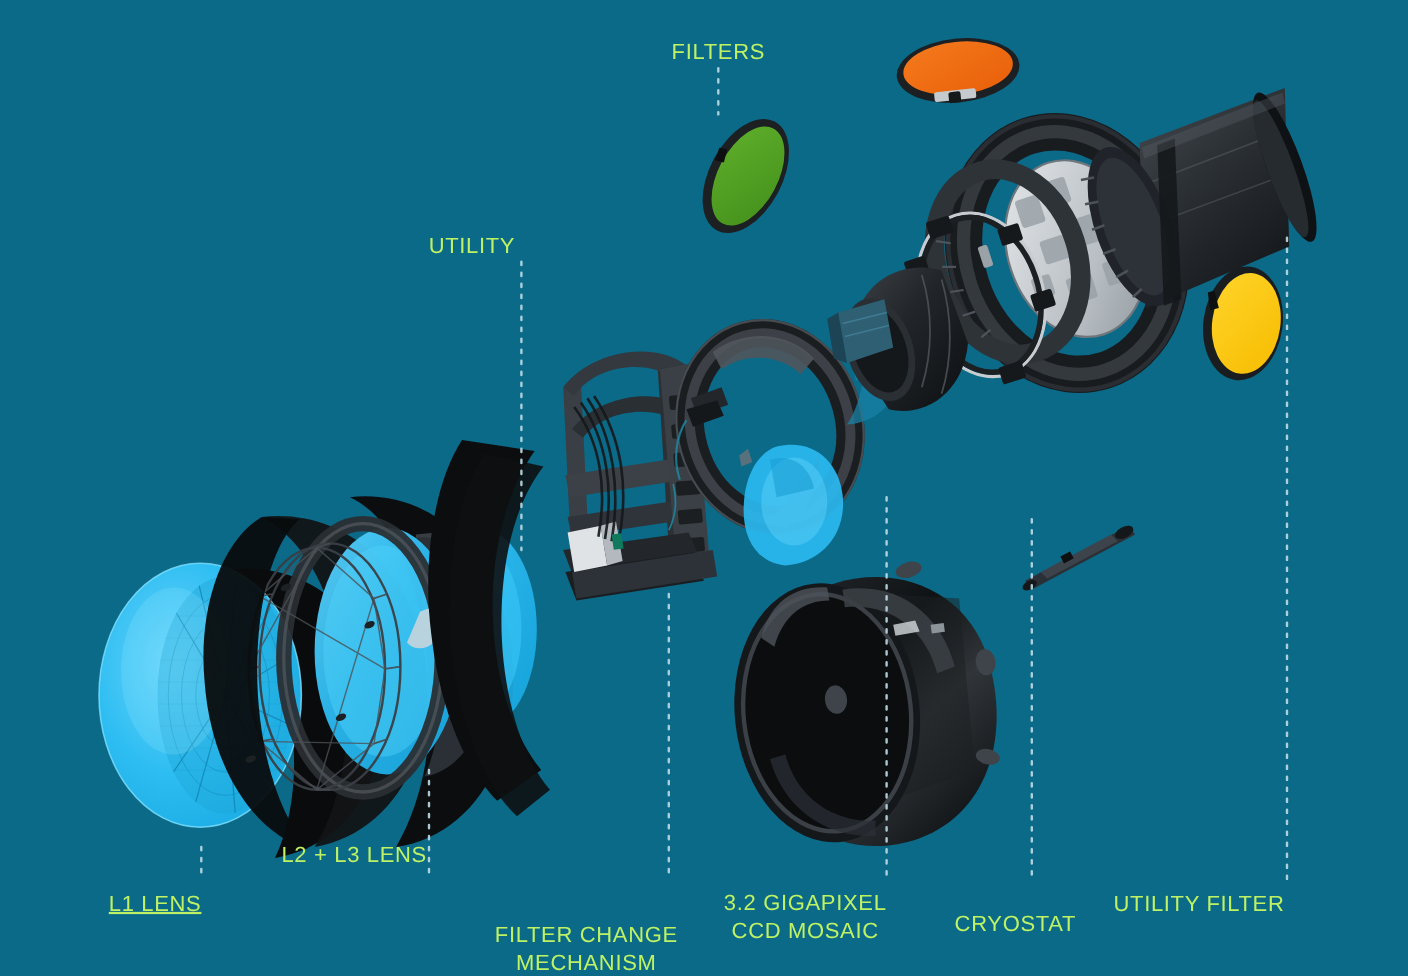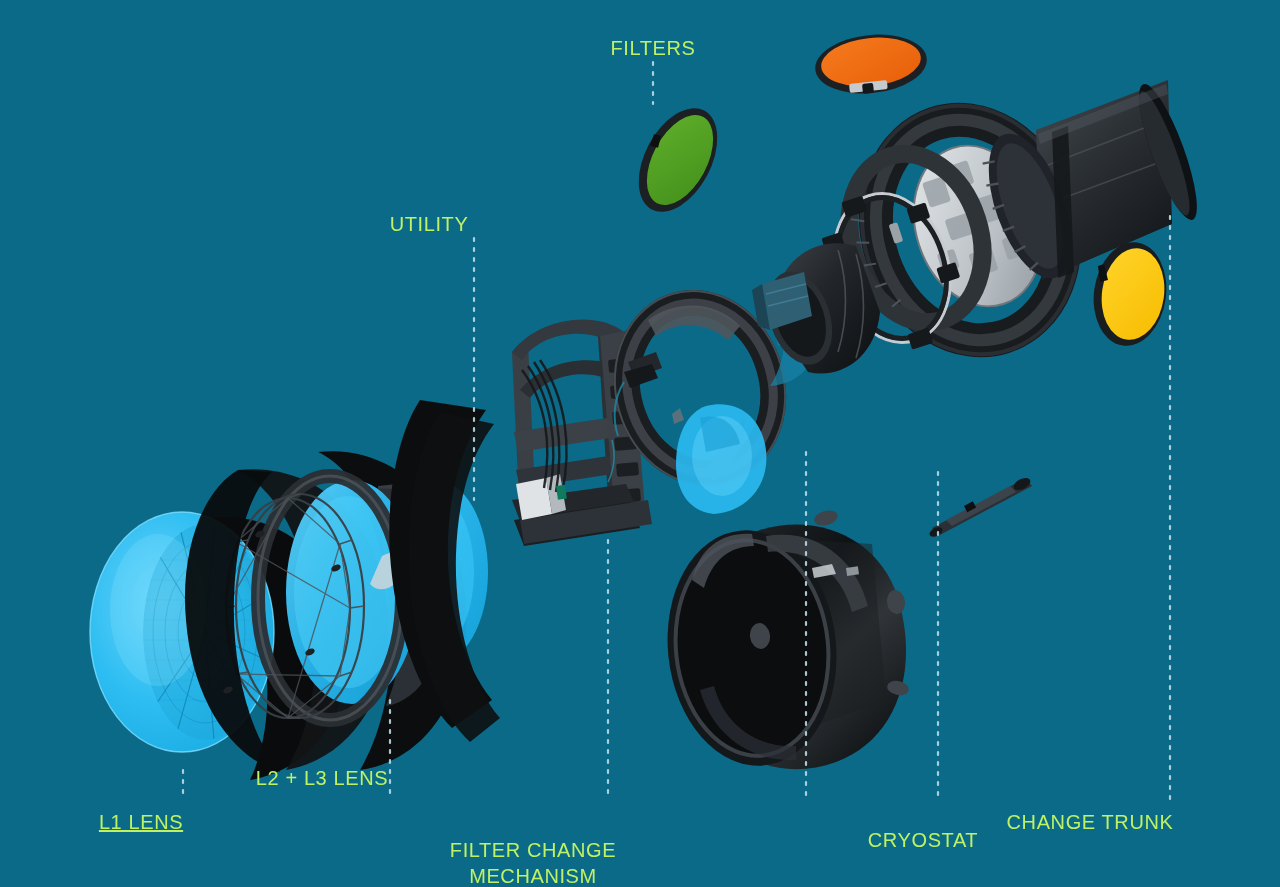--- a/index.html
+++ b/index.html
@@ -446,18 +446,20 @@
 
   <div class="label" style="left:429px; top:212px;">UTILITY</div>
 
   <div class="label" style="left:141px; top:810px;text-decoration:underline;">L1 LENS</div>
 
   <div class="label" style="left:322px; top:766px;">L2 + L3 LENS</div>
 
   <div class="label two-line" style="left:533px; top:808px;margin-top:29px;">FILTER CHANGE
 MECHANISM</div>
 
+  <div class="label two-line" style="left:732px; top:808px;">3.2 GIGAPIXEL
+CCD MOSAIC</div>
 
   <div class="label" style="left:891px; top:828px;margin-left:32px;">CRYOSTAT</div>
 
-  <div class="label" style="left:1090px; top:810px;">CHANGE TRUNK</div>
+  <div class="label" style="left:1090px; top:810px;">UTILITY FILTER</div>
 
 </div>
 
 </body></html>

